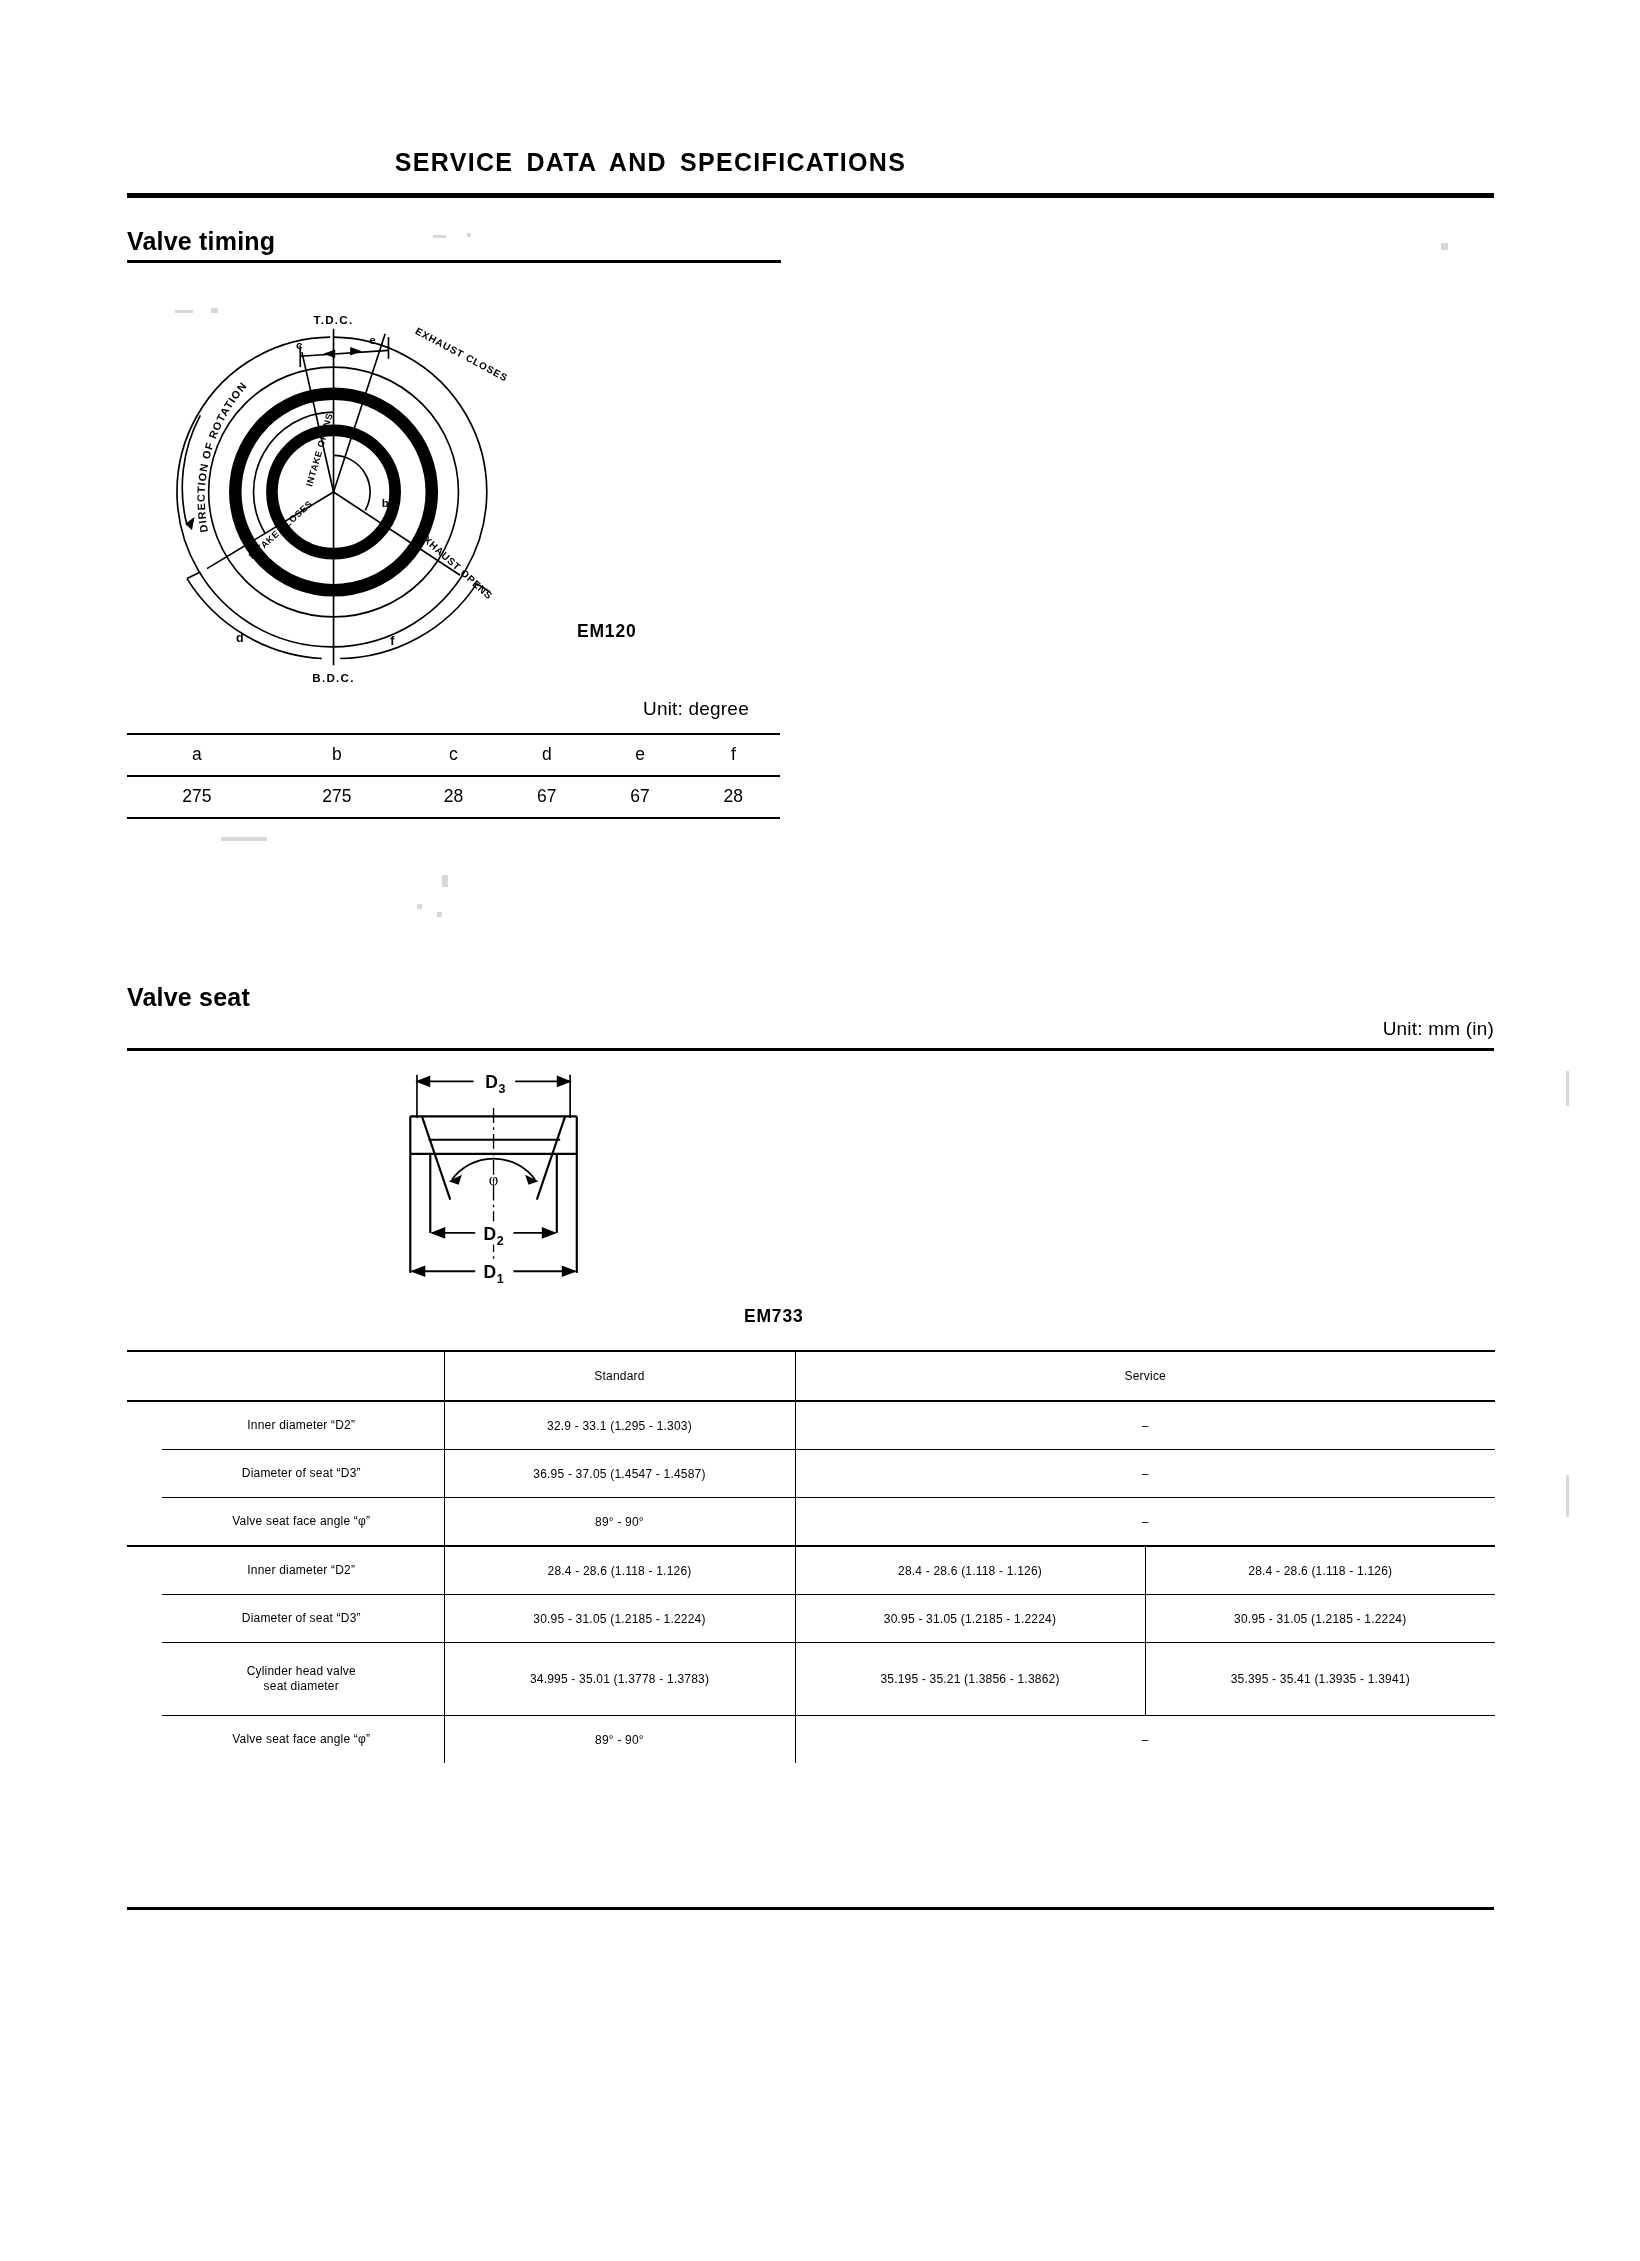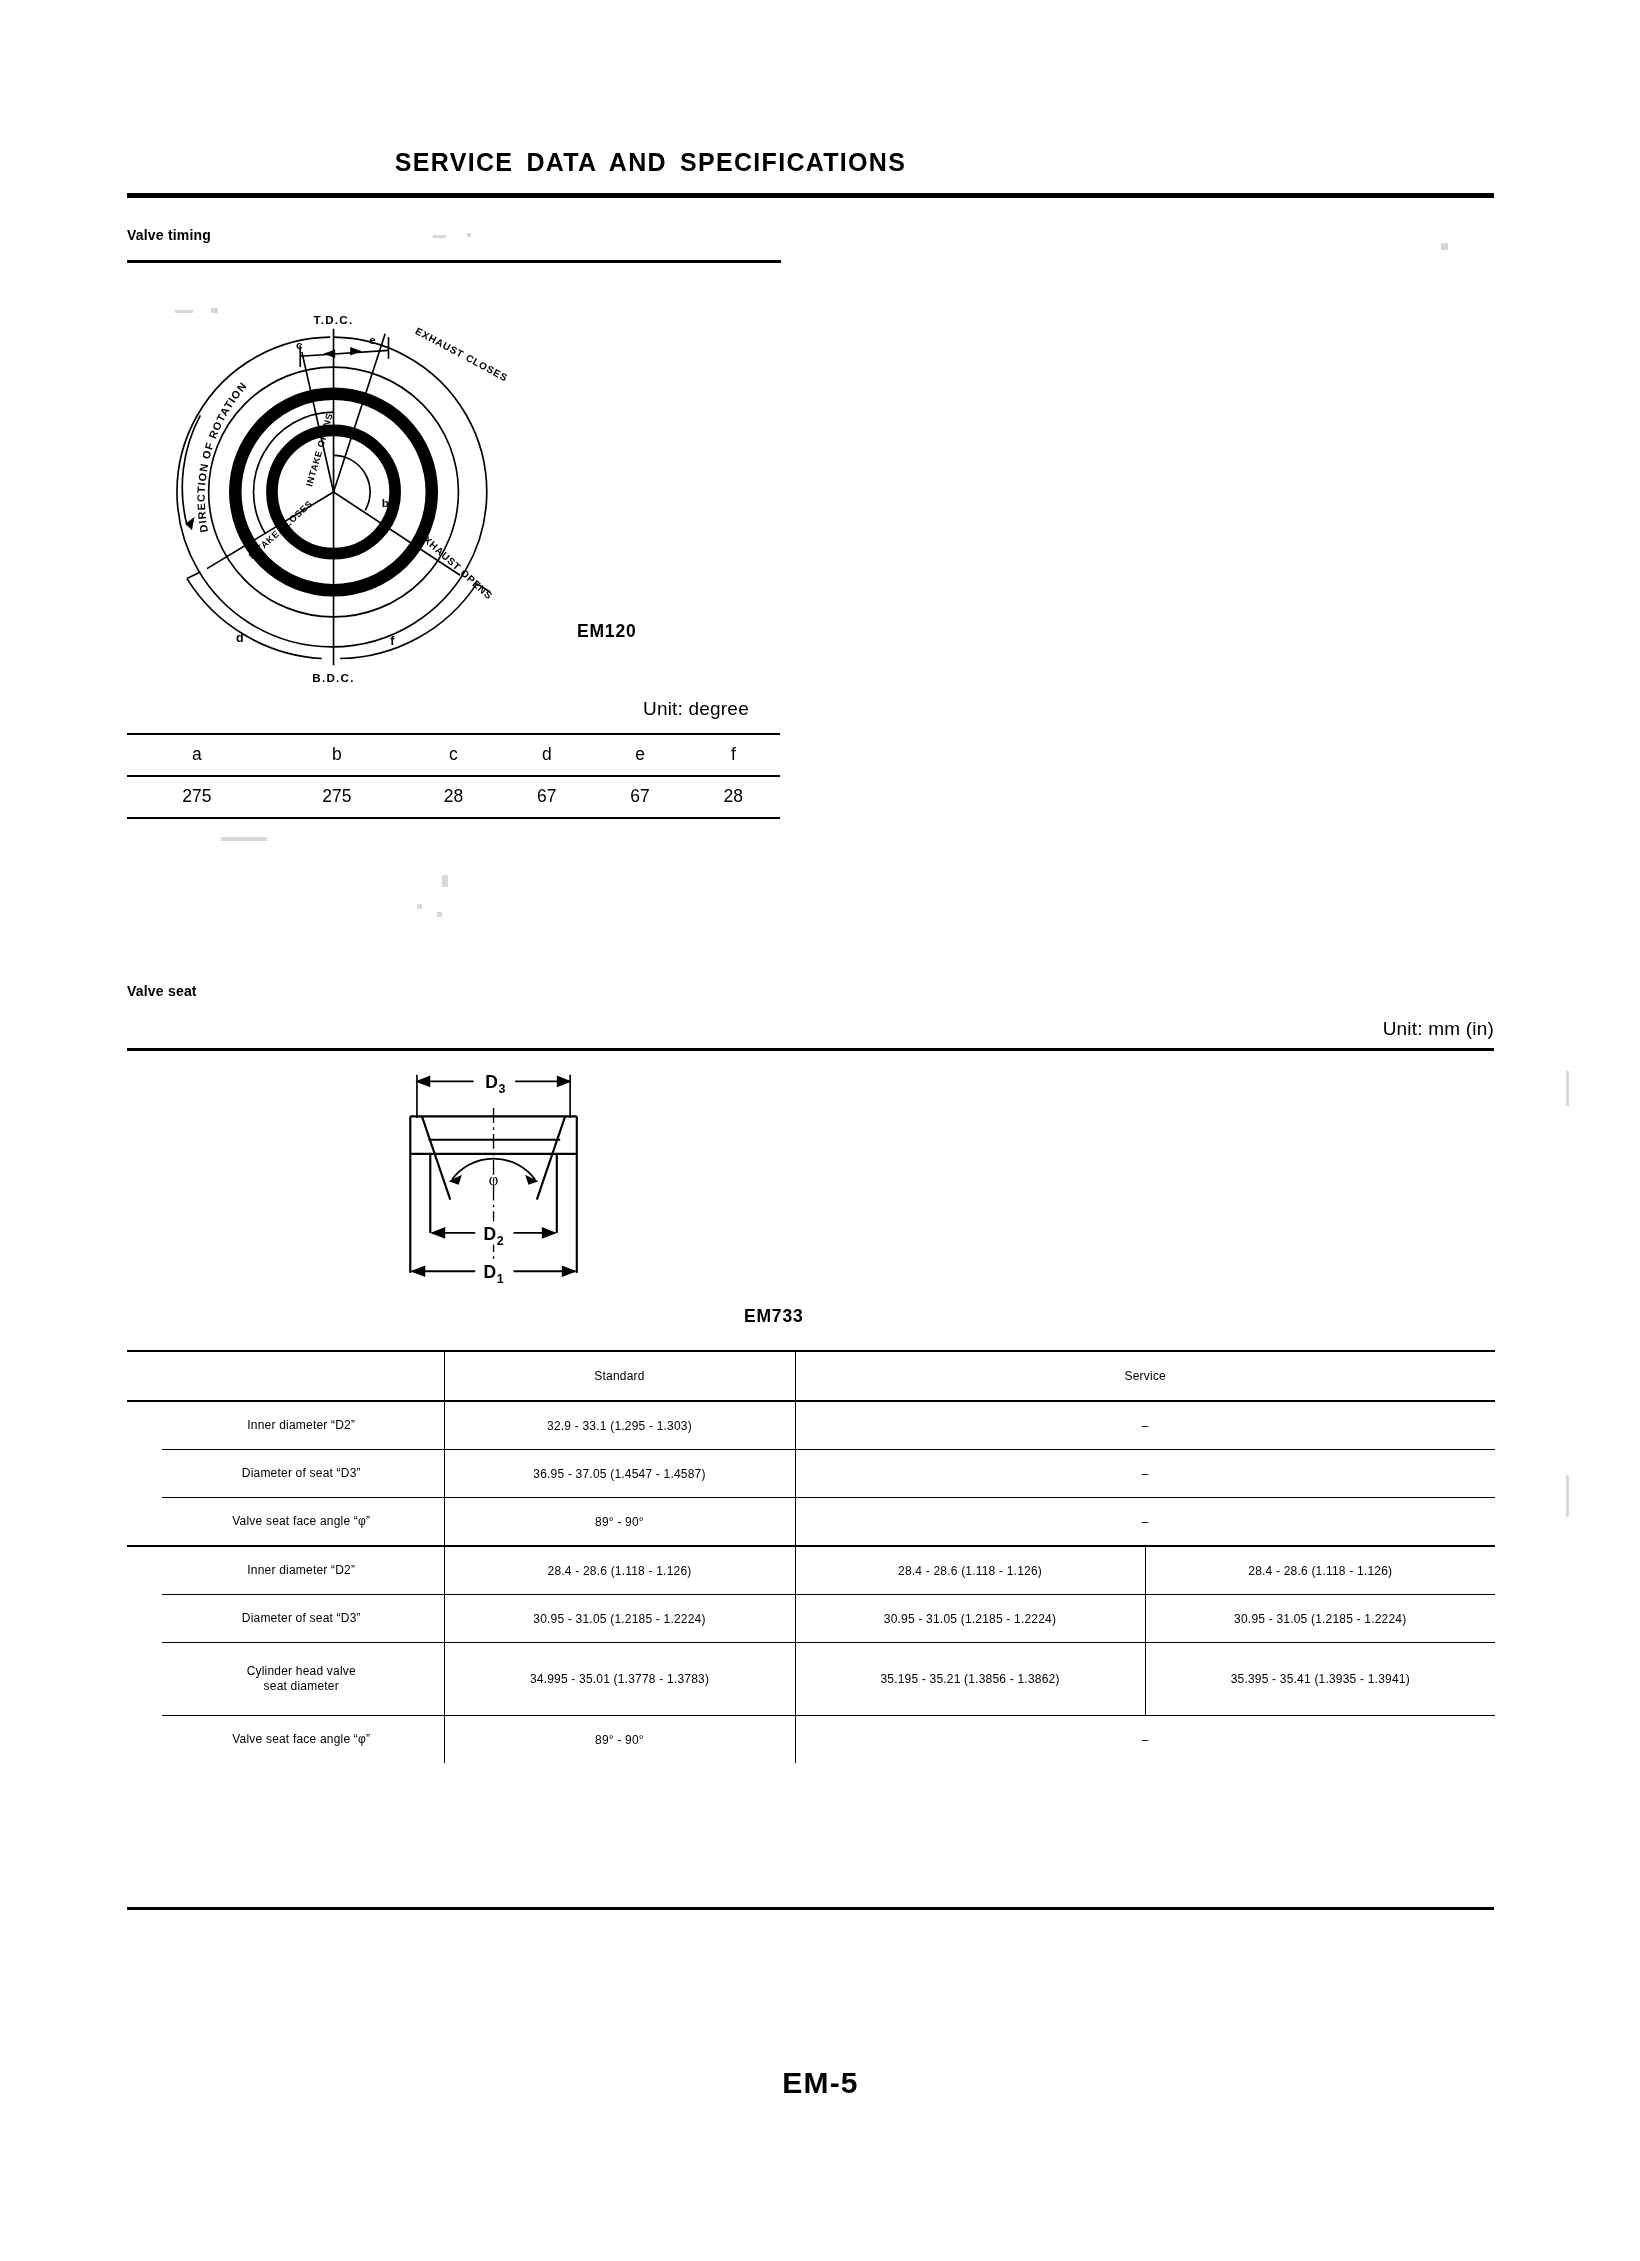--- a/index.html
+++ b/index.html
@@ -40,21 +40,21 @@
     left: 127px;
     top: 193px;
     width: 1367px;
     height: 5px;
     background: #000;
   }
 
   
   .section-heading {
     position: absolute;
-    font-size: 14px;
+    font-size: 25px;
     font-weight: bold;
     letter-spacing: 0.2px;
   }
   .section-rule {
     position: absolute;
     height: 2.5px;
     background: #000;
   }
 
   .unit-label {
@@ -449,16 +449,15 @@
           <span class="sub-name">Valve seat face angle “φ”</span>
         </td>
         <td class="vline-l">89° - 90°</td>
         <td class="vline-l dash" colspan="2">–</td>
       </tr>
     </tbody>
   </table>
 
   <div class="table-bottom" style="top:1907px;"></div>
 
-  <div class="page-number">EM-5</div>
 
 </div>
 
 
 </body></html>

